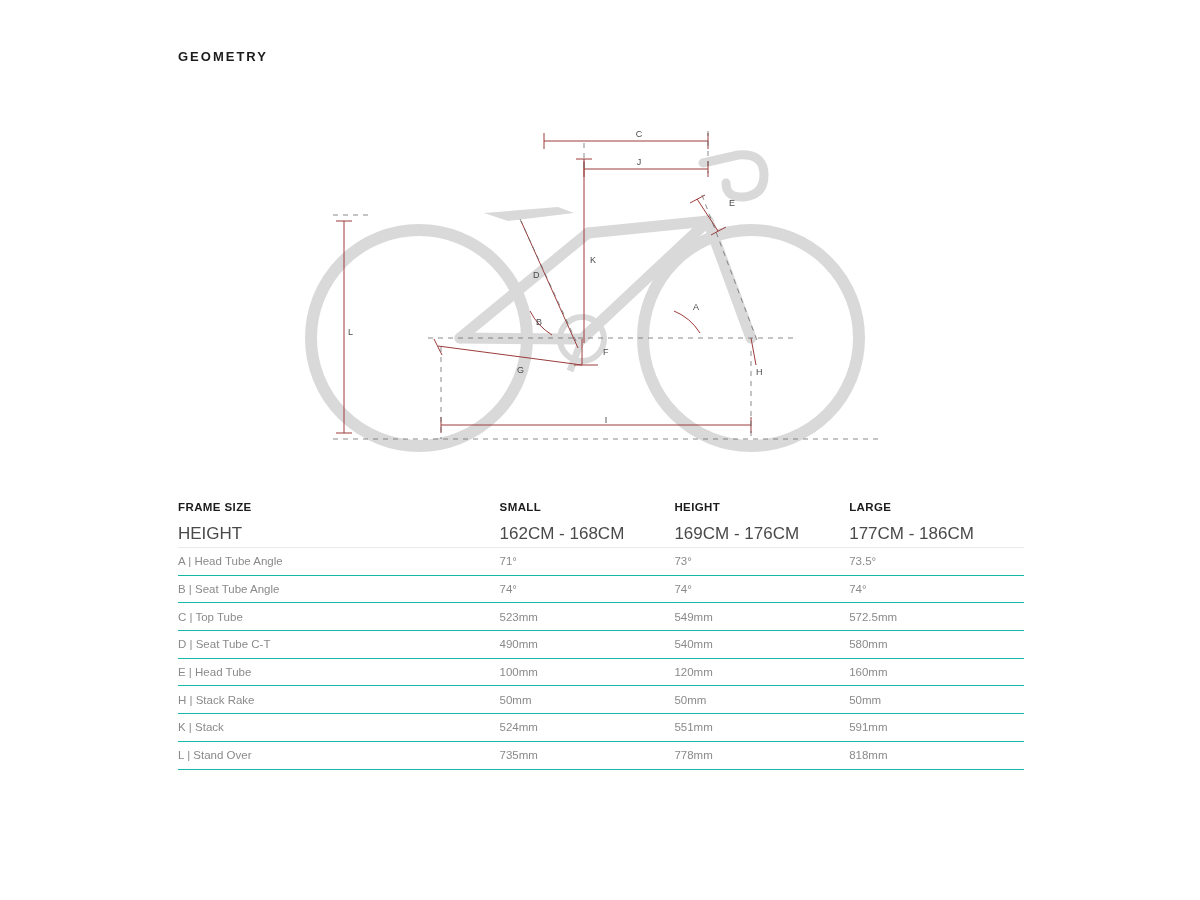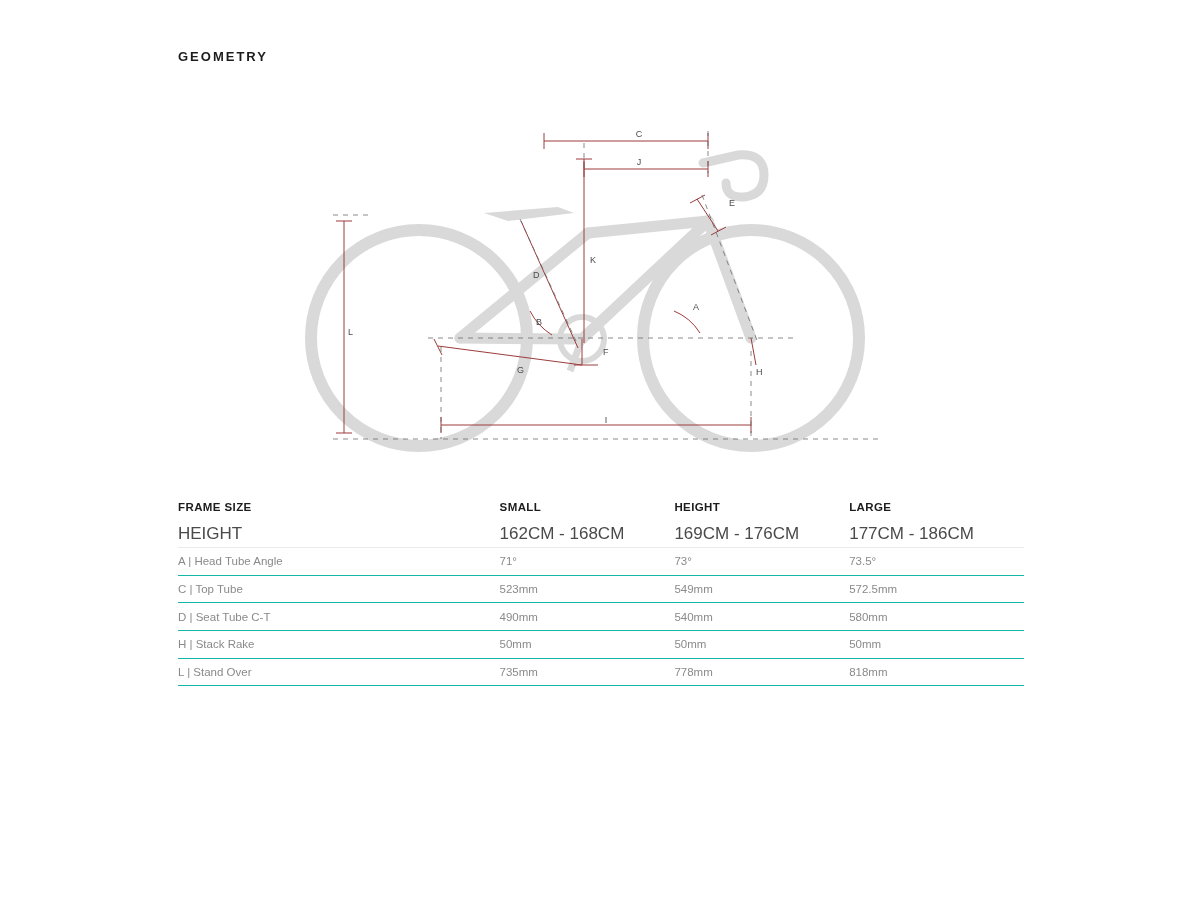--- a/index.html
+++ b/index.html
@@ -204,38 +204,56 @@
         <td>177CM - 186CM</td>
       </tr>
 
       <tr class="data-row">
         <td class="cell-label">A | Head Tube Angle</td>
         <td class="cell-val">71°</td>
         <td class="cell-val">73°</td>
         <td class="cell-val">73.5°</td>
       </tr>
       <tr class="data-row">
+        <td class="cell-label">B | Seat Tube Angle</td>
+        <td class="cell-val">74°</td>
+        <td class="cell-val">74°</td>
+        <td class="cell-val">74°</td>
+      </tr>
+      <tr class="data-row">
         <td class="cell-label">C | Top Tube</td>
         <td class="cell-val">523mm</td>
         <td class="cell-val">549mm</td>
         <td class="cell-val">572.5mm</td>
       </tr>
       <tr class="data-row">
         <td class="cell-label">D | Seat Tube C-T</td>
         <td class="cell-val">490mm</td>
         <td class="cell-val">540mm</td>
         <td class="cell-val">580mm</td>
       </tr>
       <tr class="data-row">
+        <td class="cell-label">E | Head Tube</td>
+        <td class="cell-val">100mm</td>
+        <td class="cell-val">120mm</td>
+        <td class="cell-val">160mm</td>
+      </tr>
+      <tr class="data-row">
         <td class="cell-label">H | Stack Rake</td>
         <td class="cell-val">50mm</td>
         <td class="cell-val">50mm</td>
         <td class="cell-val">50mm</td>
       </tr>
       <tr class="data-row">
+        <td class="cell-label">K | Stack</td>
+        <td class="cell-val">524mm</td>
+        <td class="cell-val">551mm</td>
+        <td class="cell-val">591mm</td>
+      </tr>
+      <tr class="data-row">
         <td class="cell-label">L | Stand Over</td>
         <td class="cell-val">735mm</td>
         <td class="cell-val">778mm</td>
         <td class="cell-val">818mm</td>
       </tr>
     </tbody>
   </table>
 
 </div>
 

